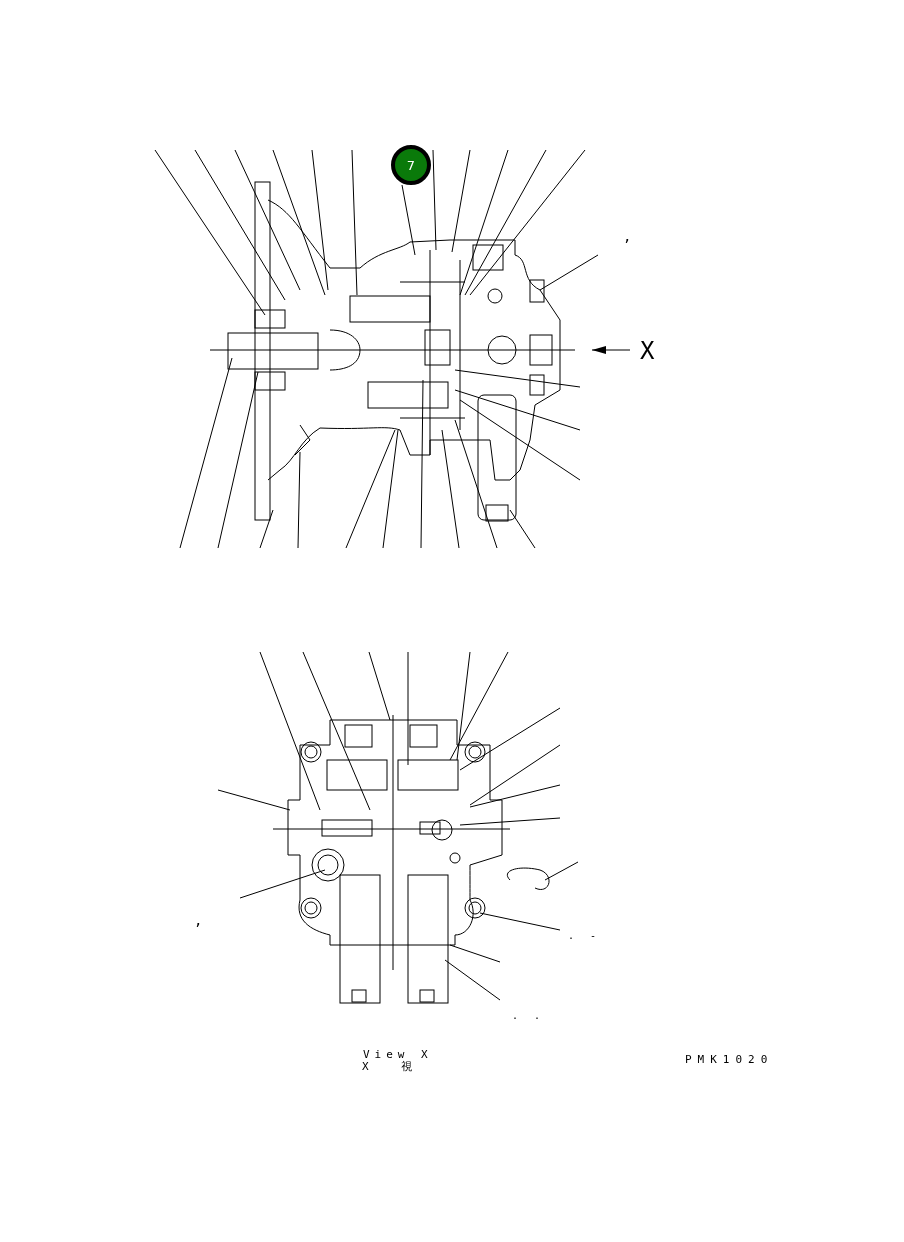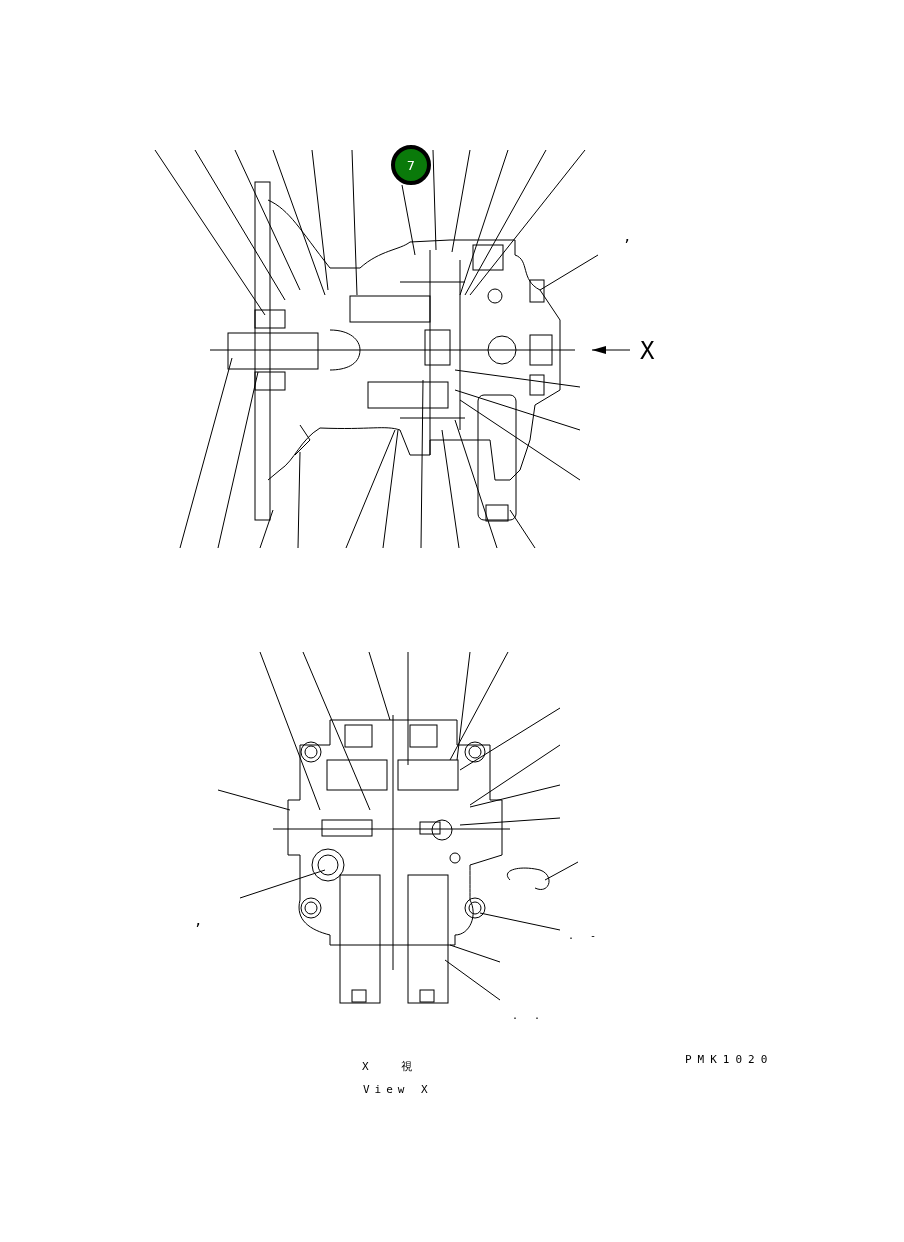--- a/index.html
+++ b/index.html
@@ -127,14 +127,14 @@
   <span>7</span>
 </div>
 
 <div class="txt" style="left:640px;top:337px;font-size:24px;letter-spacing:0;">X</div>
 <div class="txt" style="left:623px;top:228px;font-size:14px;">,</div>
 <div class="txt" style="left:194px;top:912px;font-size:14px;">,</div>
 <div class="txt" style="left:568px;top:930px;font-size:10px;">. -</div>
 <div class="txt" style="left:512px;top:1010px;font-size:10px;">. .</div>
 
 <div class="txt" style="left:362px;top:1035px;font-size:11px;margin-top:24px;">X　 視</div>
-<div class="txt" style="left:363px;top:1083px;font-size:11px;">View X</div>
+<div class="txt" style="left:363px;top:1048px;font-size:11px;">View X</div>
 <div class="txt" style="left:685px;top:1053px;font-size:11px;letter-spacing:6px;">PMK1020</div>
 
 </body></html>

